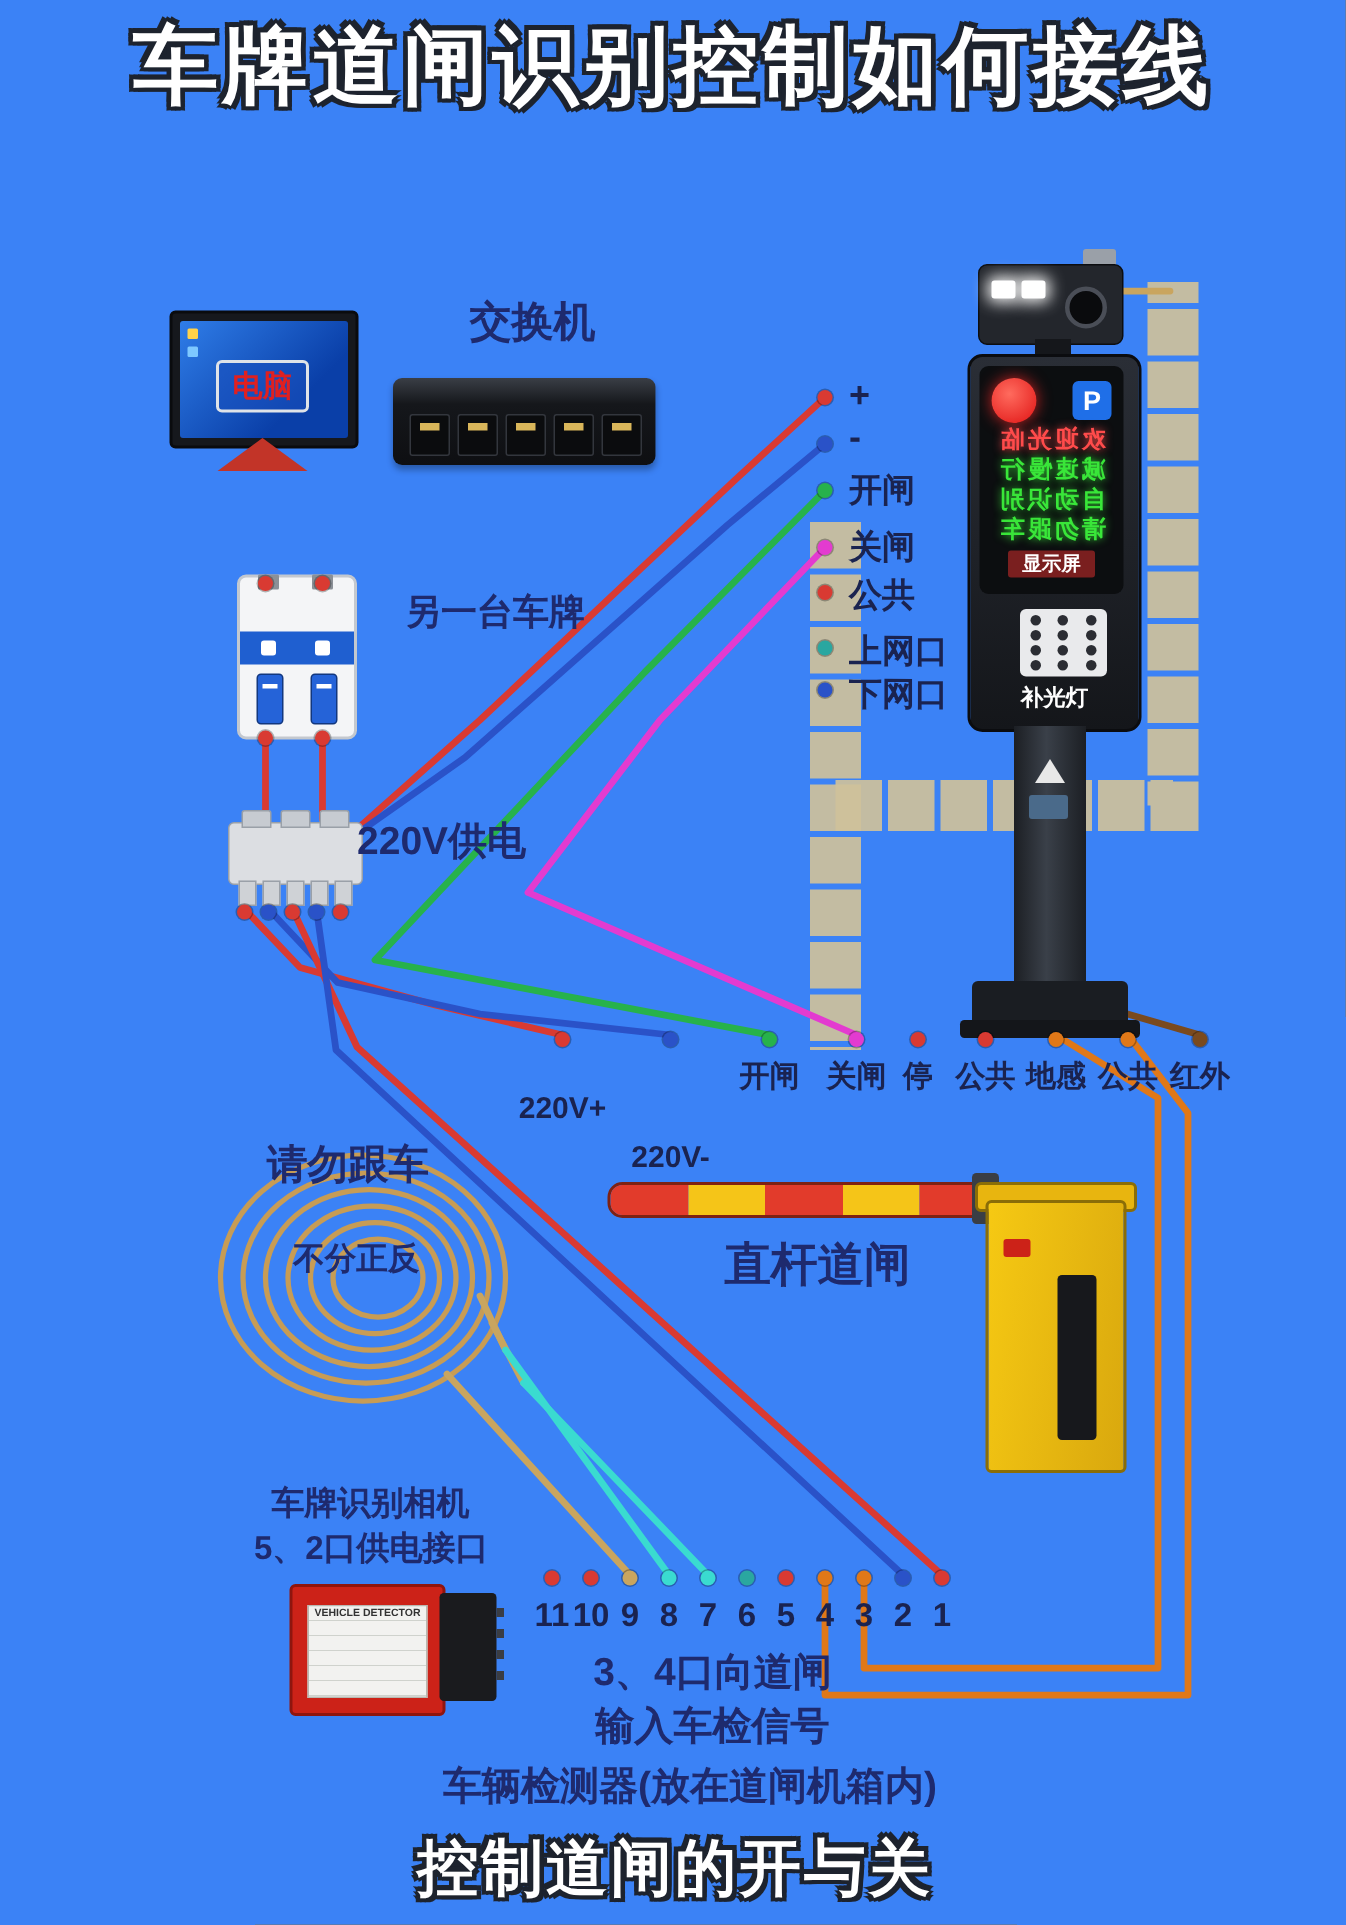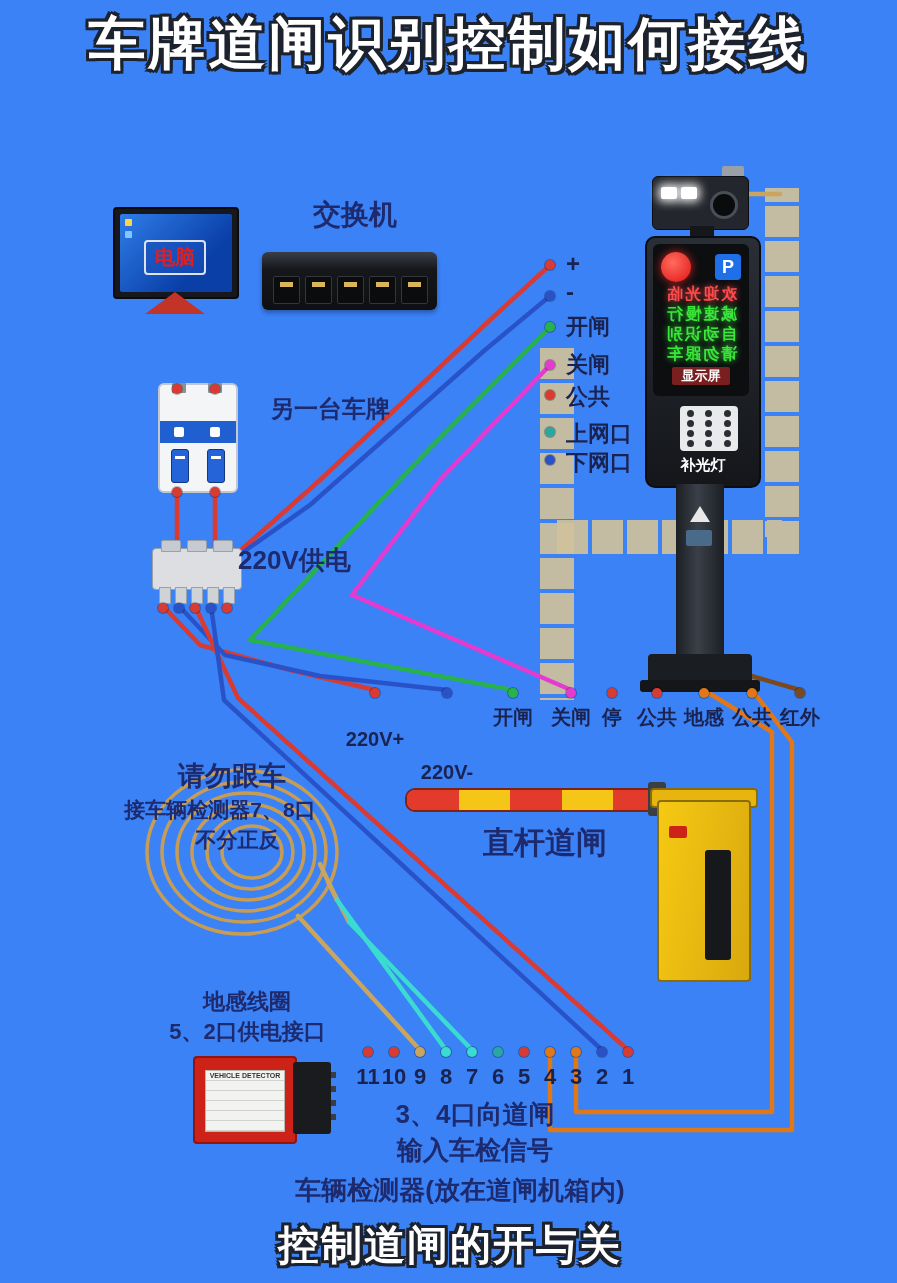--- a/index.html
+++ b/index.html
@@ -235,39 +235,38 @@
     <span class="conntab" style="left:60px;"></span>
     <span class="conntooth" style="left:6px;"></span>
     <span class="conntooth" style="left:22px;"></span>
     <span class="conntooth" style="left:38px;"></span>
     <span class="conntooth" style="left:54px;"></span>
     <span class="conntooth" style="left:70px;"></span>
   </div>
   <div class="label" style="left:238px;top:546px;font-size:26px;">220V供电</div>
 
   <div class="label center" style="left:152px;top:762px;width:160px;font-size:27px;">请勿跟车</div>
-  <div class="label center" style="left:110px;top:798px;width:220px;font-size:21px;">接车辆检测器7、8口</div>
   <div class="label center" style="left:165px;top:828px;width:145px;font-size:21px;">不分正反</div>
 
   <div class="comp arm">
     <i style="background:#e23b2b;"></i>
     <i style="background:#f5c518;"></i>
     <i style="background:#e23b2b;"></i>
     <i style="background:#f5c518;"></i>
     <i style="background:#e23b2b;"></i>
   </div>
   <div class="comp armbracket"></div>
   <div class="comp gatecap"></div>
   <div class="comp gatebody">
     <i class="gatesticker"></i>
     <i class="gateplate"></i>
   </div>
   <div class="label" style="left:483px;top:826px;font-size:31px;">直杆道闸</div>
 
-  <div class="label center" style="left:172px;top:990px;width:150px;font-size:22px;">地感线圈</div>
+  <div class="label center" style="left:172px;top:990px;width:150px;font-size:22px;">车牌识别相机</div>
   <div class="label center" style="left:155px;top:1020px;width:185px;font-size:22px;">5、2口供电接口</div>
   <div class="comp detbody">
     <div class="detpanel">
       <span class="detlabel">VEHICLE DETECTOR</span>
     </div>
   </div>
   <div class="comp detside">
     <i class="detpin" style="top:10px;"></i>
     <i class="detpin" style="top:24px;"></i>
     <i class="detpin" style="top:38px;"></i>

